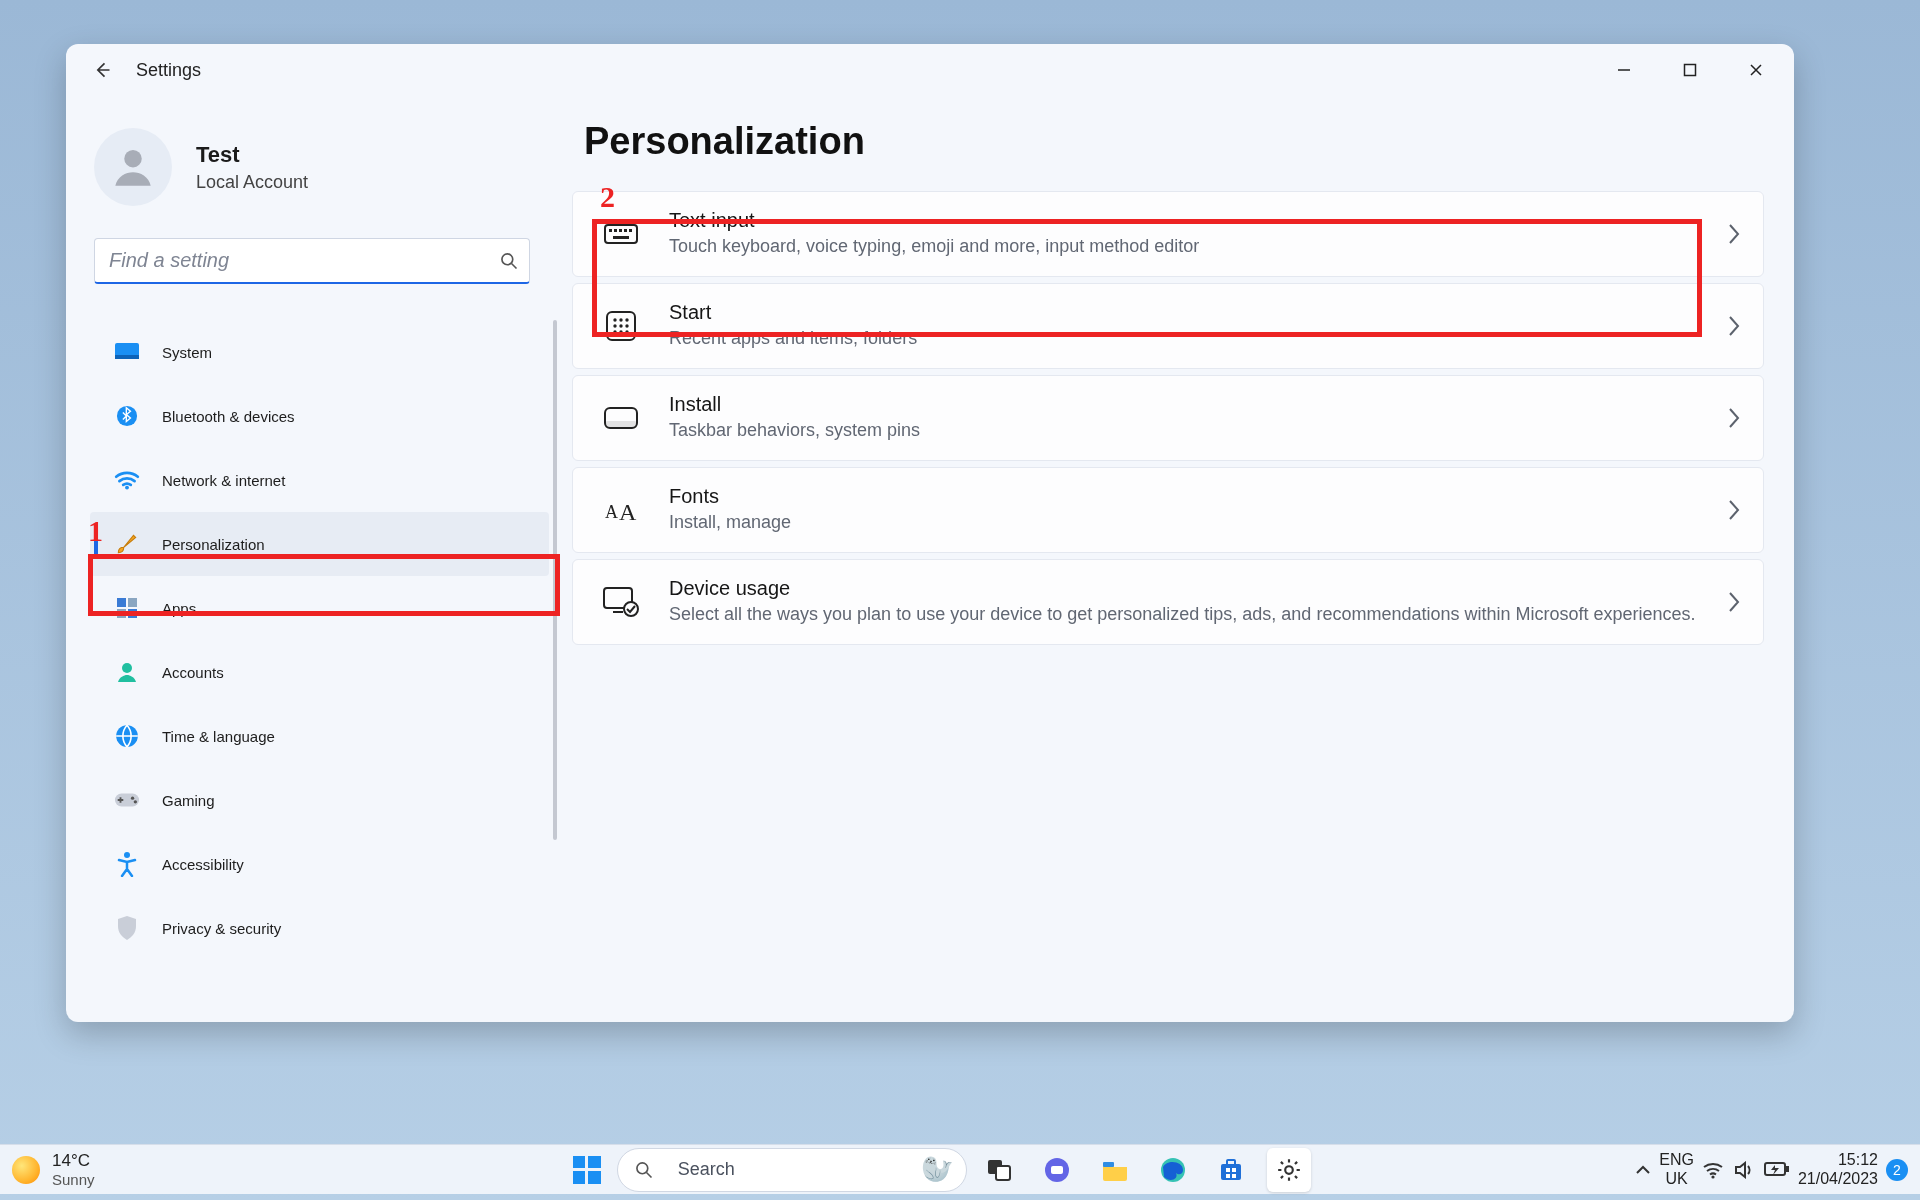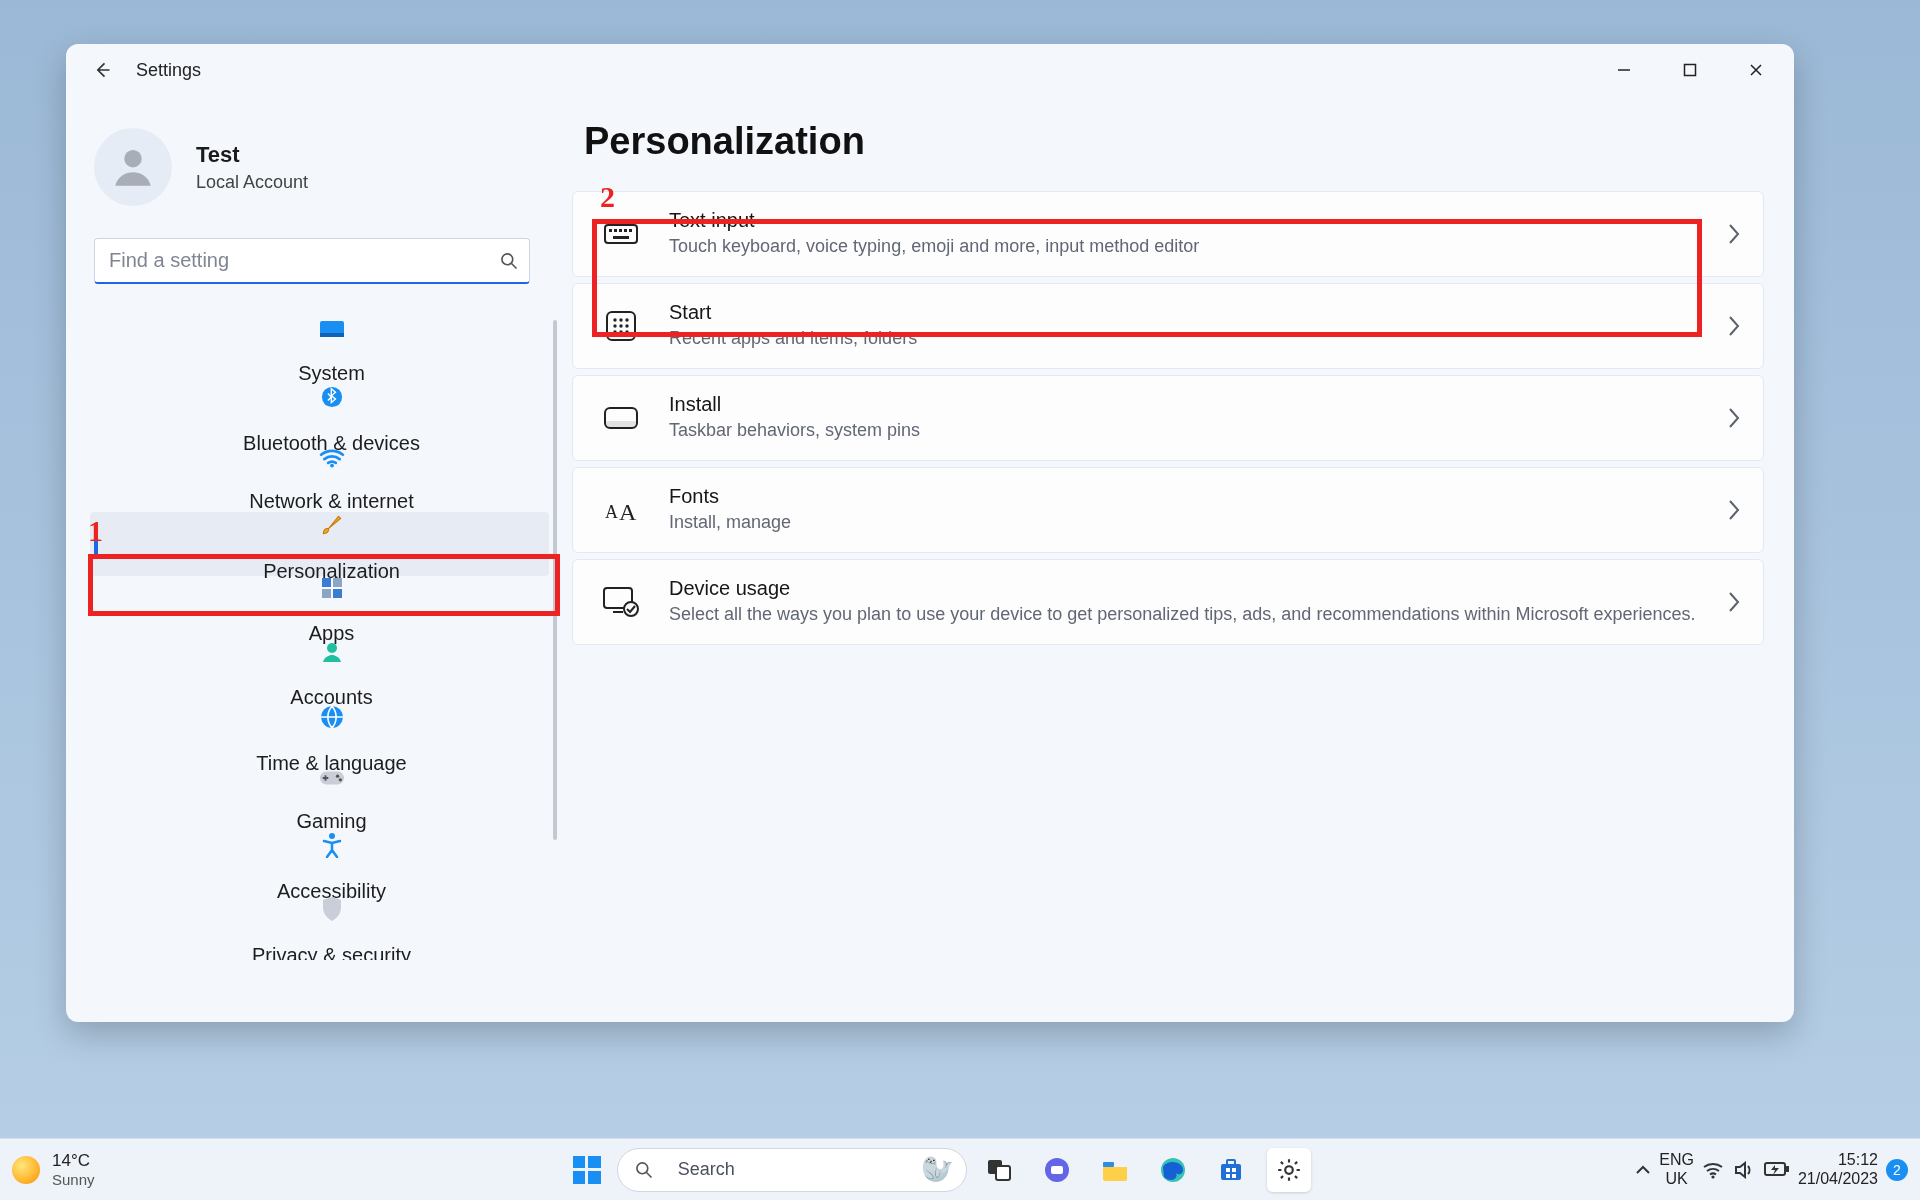--- a/index.html
+++ b/index.html
@@ -61,21 +61,21 @@
     display:flex; align-items:center;
     height: 46px;
     background:#fff;
     border:1px solid #cfd6e3;
     border-radius:4px;
     border-bottom:2px solid #1d66e5;
     padding: 0 10px 0 14px;
   }
   .search-box input {
     flex:1; border:0; outline:0; background:transparent;
-    font-size:20px; color:#6d28d9;
+    font-size:20px; color:#6d28d9;font-style:italic;
   }
   .search-box input::placeholder{ color:#7f8593; }
   .search-box .sicon { color:#5a5f6a; }
   
   .nav-list {
     margin-top: 24px;
     padding-left: 24px; padding-right: 4px;
     position: relative;
     overflow-y: auto;
     border-right: 1px solid rgba(0,0,0,0);
@@ -83,23 +83,22 @@
   .nav-list .scrollbar {
     position:absolute; right:0; top:0; width:4px; height:520px;
     background:#c4c8d1; border-radius:2px;
   }
   .nav-item {
     display:flex; align-items:center; gap:22px;
     height: 64px;
     padding-left: 24px;
     border-radius: 4px;
     cursor:pointer;
-    font-size: 20px; color:#1d1d1d;
+    font-size: 15px; color:#1d1d1d;
     width: calc(100% - 4px);
-    flex-direction: column;
   }
   .nav-item .nicon { width:26px; height:26px; display:flex; align-items:center; justify-content:center;}
   .nav-item.active { background:#e7ecf4; position:relative; }
   .nav-item.active::before{
     content:""; position:absolute; left:4px; top:18px; bottom:18px; width:4px;
     background:#1d66e5; border-radius:2px;
   }
   
   
   .main {
@@ -129,21 +128,21 @@
   .annot {
     position:absolute; border:5px solid #ed2323; pointer-events:none;
   }
   .annot-label {
     position:absolute; color:#ed2323; font-weight:700; font-size:30px;
     font-family: Georgia, "Times New Roman", serif; pointer-events:none;
   }
   
   
   .taskbar {
-    position:absolute; left:0; right:0; bottom:0; height:62px;
+    position:absolute; left:0; right:0; bottom:6px; height:50px;
     background:#eef3fa; border-top:1px solid #d6deea;
     display:flex; align-items:center;
     padding: 0 12px;
     font-size:16px; color:#222;
   }
   .weather { display:flex; align-items:center; gap:12px; min-width:230px;}
   .sun {
     width:28px; height:28px; border-radius:50%;
     background: radial-gradient(circle at 35% 35%, #ffe67a 0%, #ffb52e 60%, #ff8a00 100%);
   }

